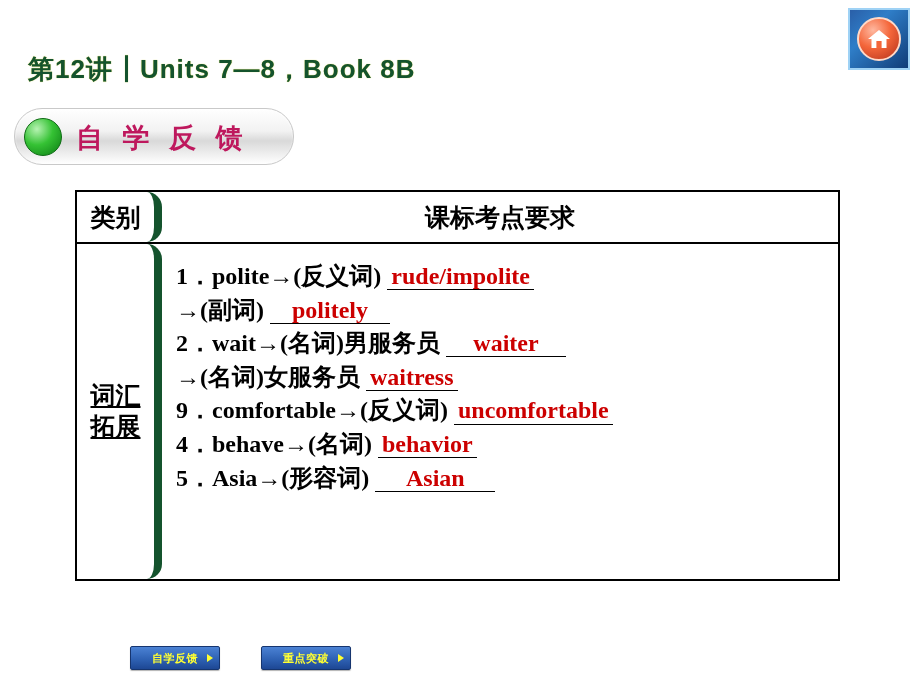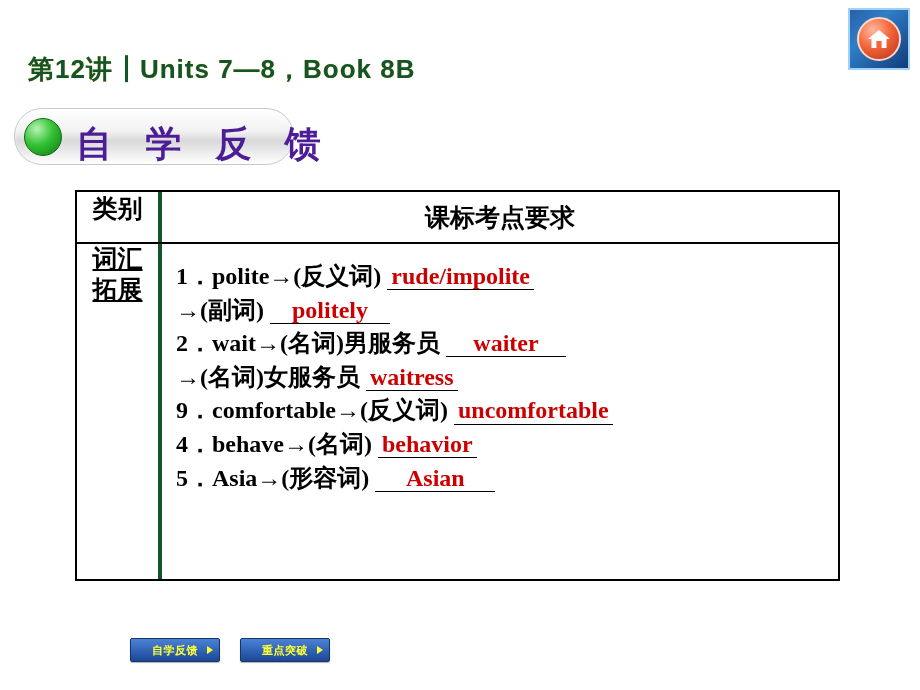--- a/index.html
+++ b/index.html
@@ -93,48 +93,50 @@
     left: 10px; top: 10px;
     width: 36px; height: 36px;
     border-radius: 50%;
     background: radial-gradient(circle at 33% 28%, #b6f3b2 0%, #35c234 45%, #0a7a12 100%);
     border: 1px solid #0c6b12;
   }
   .banner-text {
     position: absolute;
     left: 62px;
     top: 12px;
-    font-family: Liberation Mono, monospace;
-    font-weight: bold;
-    font-size: 36px;
-    color: #4c1d95;
+    font-family: Liberation Sans, sans-serif;
+    font-weight: bold;
+    font-size: 27px;
+    color: #be185d;
     letter-spacing: 6px;
     white-space: nowrap;
   }
 
   
   .tbl {
     position: absolute;
     left: 75px;
     top: 190px;
     width: 765px;
     border: 2px solid #000;
     box-sizing: border-box;
     border-collapse: collapse;
   }
   .tbl .row { display: flex; }
   .tbl .row.head { border-bottom: 2px solid #000; }
   .cell-cat {
     width: 85px;
     min-width: 85px;
-    border-right: 4px solid #14532d;
-    box-sizing: border-box;
-    display: flex;
+    border-right: 8px solid #14532d;
+    box-sizing: border-box;
+    display: flex;
+    align-items: center;
     justify-content: center;
     text-align: center;
+    border-radius: 15px;
   }
   .cell-main {
     flex: 1;
     box-sizing: border-box;
     display: flex;
     align-items: center;
     justify-content: center;
   }
   .head .cell-cat, .head .cell-main { height: 50px; }
   .head-text {
@@ -174,23 +176,23 @@
     padding: 0 4px;
     display: inline-block;
     line-height: 1.05;
   }
   .ans.wide { min-width: 112px; text-align: center; }
 
   
   .footer {
     position: absolute;
     left: 130px;
-    bottom: 28px;
-    display: flex;
-    gap: 20px;
+    bottom: 20px;
+    display: flex;
+    gap: 41px;
     margin-top: 30px;
   }
   .fbtn {
     width: 88px;
     height: 22px;
     background: linear-gradient(to bottom, #3f74c8 0%, #2b59a8 50%, #1f4párt 100%);
     background: linear-gradient(to bottom, #4b82d4 0%, #2f62b4 55%, #1d4794 100%);
     border: 1px solid #16356f;
     border-radius: 2px;
     display: flex;

